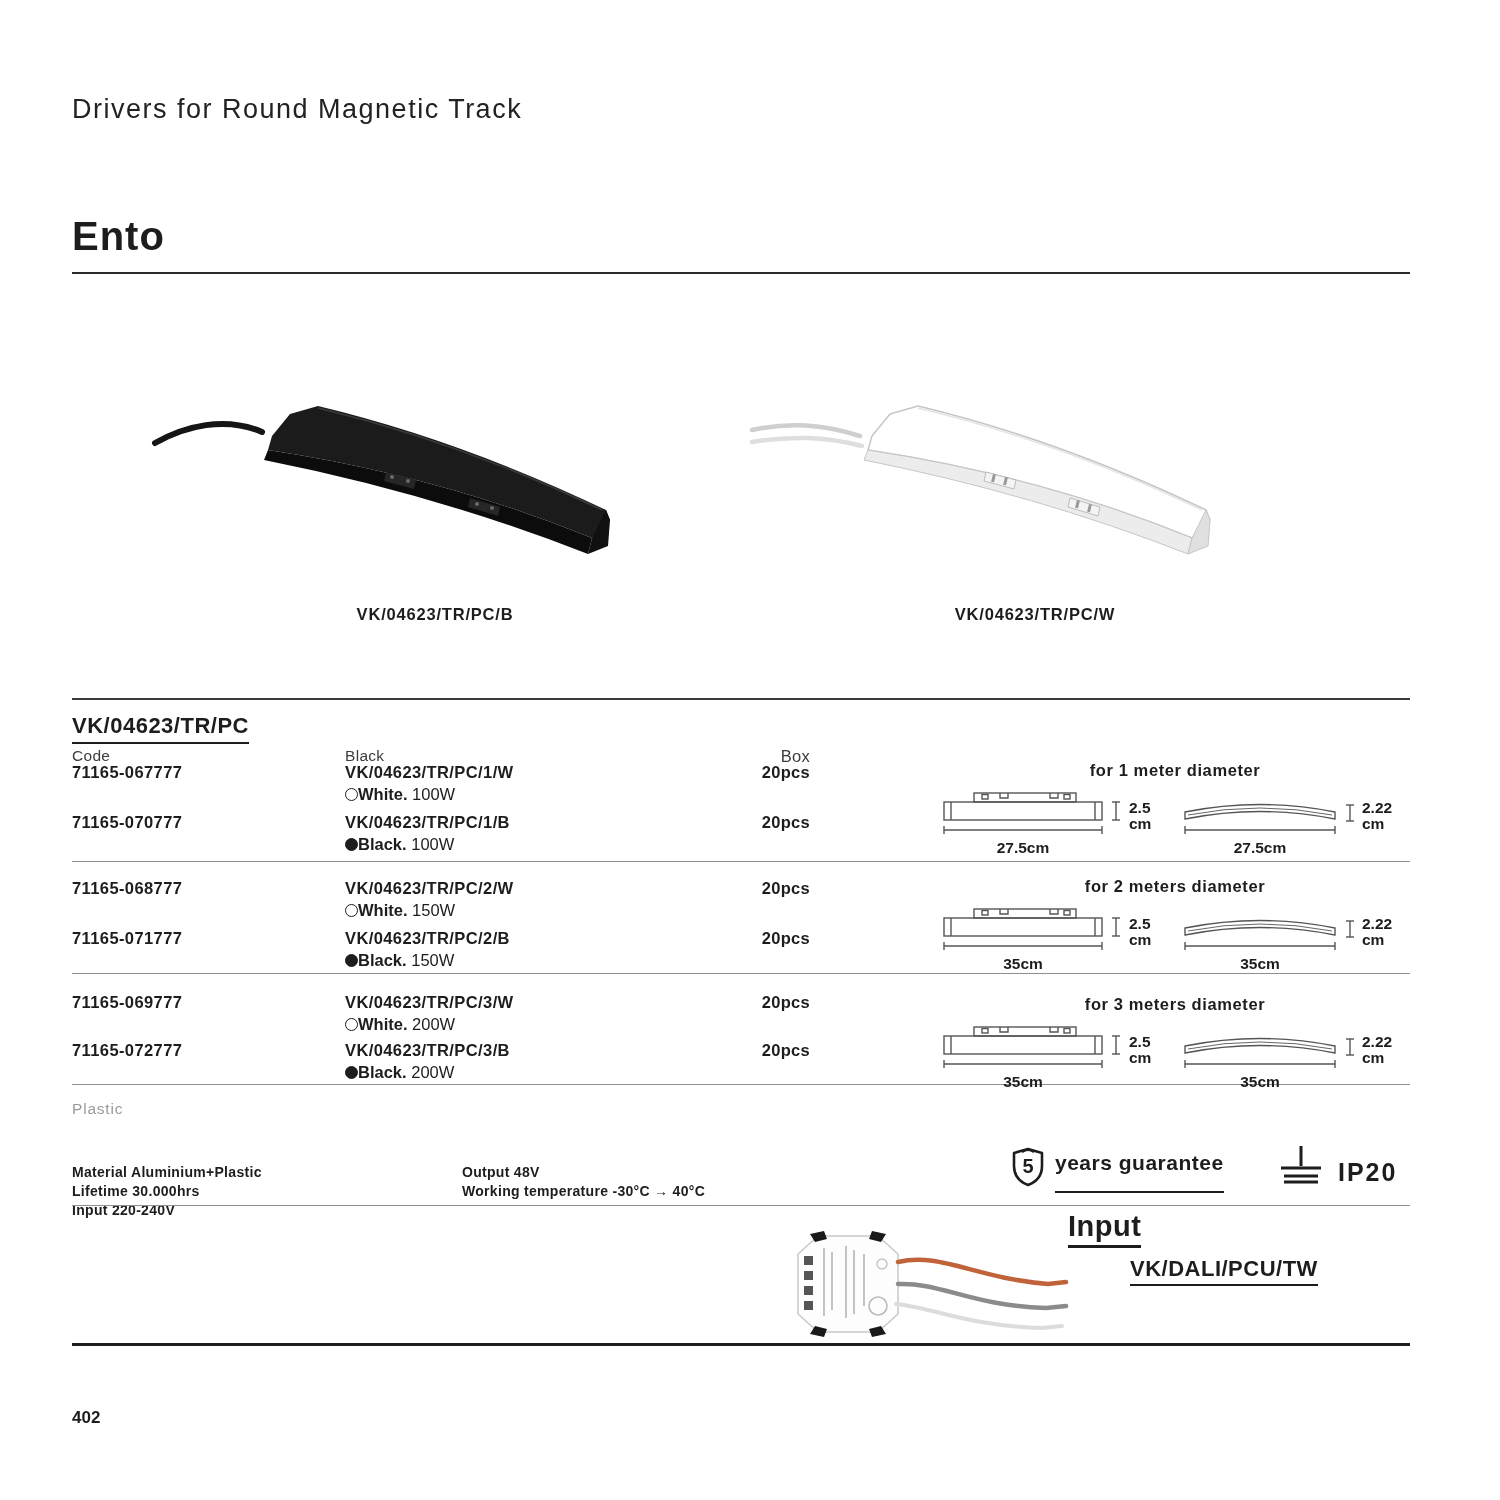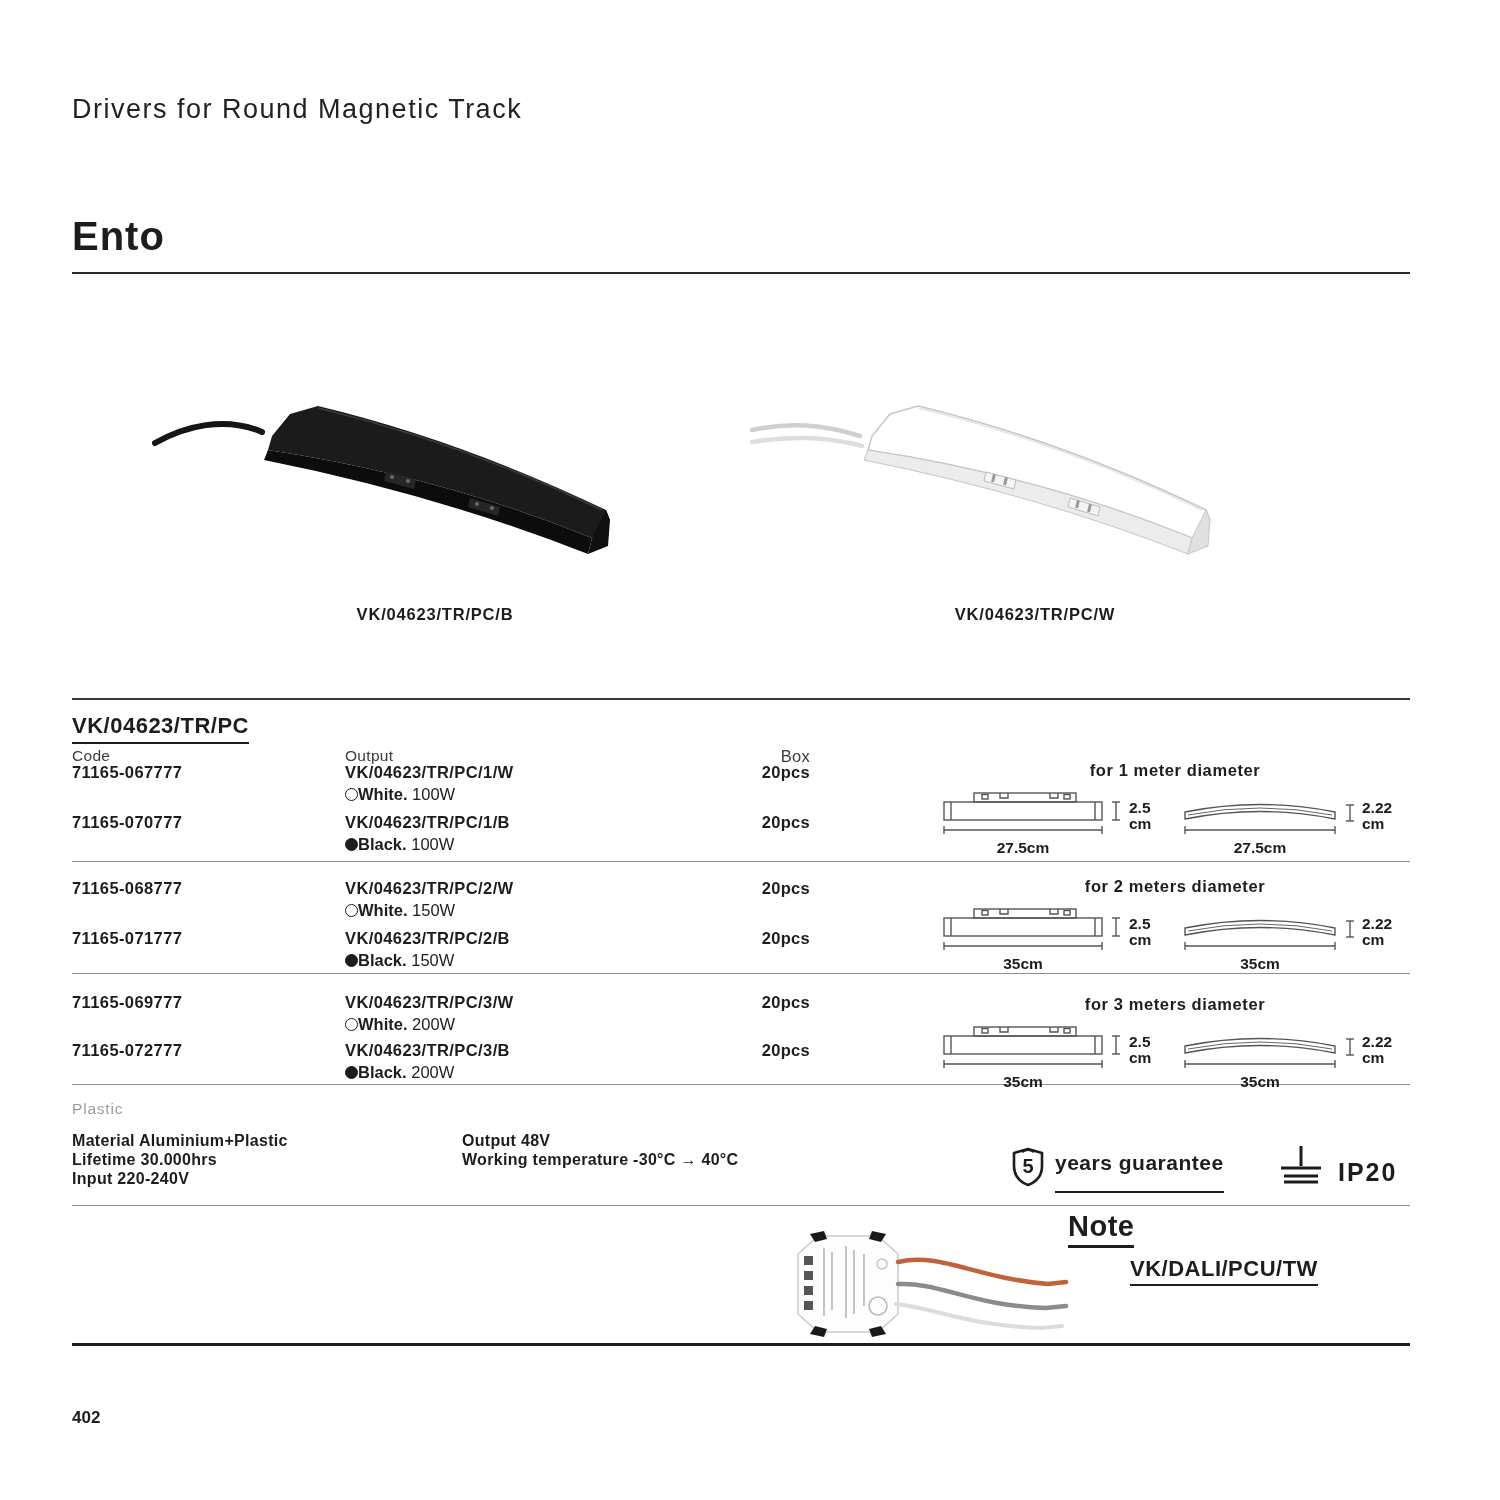--- a/index.html
+++ b/index.html
@@ -25,21 +25,21 @@
   .finish-name{font-weight:700;}
   .finish-watt{font-weight:400;}
   .swatch{width:13px;height:13px;border-radius:50%;border:1.5px solid #1d1d1d;box-sizing:border-box;display:inline-block;}
   .swatch--black{background:#1d1d1d;}
   .swatch--white{background:#ffffff;}
   .diagram-group{position:absolute;left:930px;width:490px;}
   .diagram-title{width:490px;text-align:center;font-size:16.5px;font-weight:700;letter-spacing:.6px;}
   .diagram-svg{position:absolute;left:0;top:24px;}
   .diagram-svg text{font-family:"Liberation Sans","DejaVu Sans",sans-serif;font-size:15.5px;font-weight:600;fill:#1d1d1d;}
   .details-label{left:72px;top:1100px;font-size:15.5px;color:#9b9b9b;letter-spacing:.8px;}
-  .detail-line{font-size:16px;font-weight:700;letter-spacing:.3px;}
+  .detail-line{font-size:14px;font-weight:700;letter-spacing:.3px;margin-top:32px;}
   .guarantee-label{font-size:21px;font-weight:700;letter-spacing:.5px;border-bottom:2px solid #1d1d1d;padding-bottom:16px;}
   .ip-rating{font-size:25px;font-weight:700;letter-spacing:2px;}
   .note-heading{left:1068px;top:1210px;font-size:29px;font-weight:700;letter-spacing:.5px;
     border-bottom:3px solid #1d1d1d;padding-bottom:2px;}
   .note-code{left:1130px;top:1256px;font-size:22px;font-weight:700;letter-spacing:.5px;
     border-bottom:2.5px solid #1d1d1d;padding-bottom:2px;}
   .note-desc{left:1130px;top:1288px;font-size:17.5px;font-weight:700;line-height:22px;letter-spacing:.2px;}
   .page-number{left:72px;top:1408px;font-size:17px;font-weight:700;}
 </style>
 </head>
@@ -80,21 +80,21 @@
     <rect x="348" y="116" width="3" height="8" fill="#9a9a9a" transform="rotate(14 349 120)"></rect>
   </svg>
 
   <div class="abs photo-caption" style="left:240px;top:605px;width:390px">VK/04623/TR/PC/B</div>
   <div class="abs photo-caption" style="left:840px;top:605px;width:390px">VK/04623/TR/PC/W</div>
 
   <div class="rule rule--mid" style="top:698px"></div>
   <div class="abs section-heading">VK/04623/TR/PC</div>
 
   <div class="abs col-header" style="left:72px;top:747px">Code</div>
-  <div class="abs col-header" style="left:345px;top:747px">Output</div>
+  <div class="abs col-header" style="left:345px;top:747px">Black</div>
   <div class="abs col-header box-cell" style="left:700px;top:747px;font-weight:400">Box</div>
 
   <div class="abs code-cell" style="left:72px;top:763px">71165-067777</div>
   <div class="abs model-cell" style="left:345px;top:763px">VK/04623/TR/PC/1/W</div>
   <div class="abs box-cell" style="left:700px;top:763px">20pcs</div>
   <div class="abs finish-cell" style="left:345px;top:785px">
     <span class="swatch swatch--white"></span>
     <span><span class="finish-name">White.</span>
     <span class="finish-watt">100W</span></span>
   </div>
@@ -305,19 +305,19 @@
         <line x1="64" y1="24" x2="64" y2="88"></line>
       <line x1="74" y1="28" x2="74" y2="80"></line>
     </g>
     <circle cx="88" cy="80" r="9" fill="none" stroke="#bbbbbb" stroke-width="1.6"></circle>
     <circle cx="92" cy="38" r="5" fill="none" stroke="#c4c4c4" stroke-width="1.4"></circle>
     <path d="M108,36 C150,26 185,52 258,58 L276,56" fill="none" stroke="#c0633a" stroke-width="4.5" stroke-linecap="round"></path>
     <path d="M108,58 C150,56 182,80 256,82 L276,80" fill="none" stroke="#8b8b8b" stroke-width="4.5" stroke-linecap="round"></path>
     <path d="M106,78 C145,82 178,100 252,102 L272,100" fill="none" stroke="#dcdcdc" stroke-width="4" stroke-linecap="round"></path>
   </svg>
 
-  <div class="abs note-heading">Note</div>
+  <div class="abs note-heading">Input</div>
   <div class="abs note-code">VK/DALI/PCU/TW</div>
 
   <div class="rule" style="top:1343px;border-top:3px solid #1e1e1e"></div>
   <div class="abs page-number">402</div>
 
 </div>
 
 </body></html>

